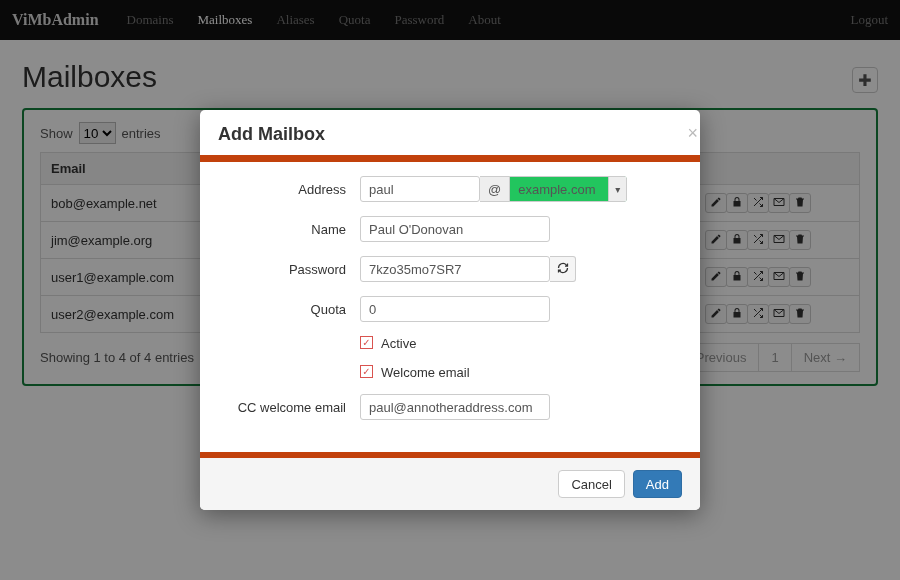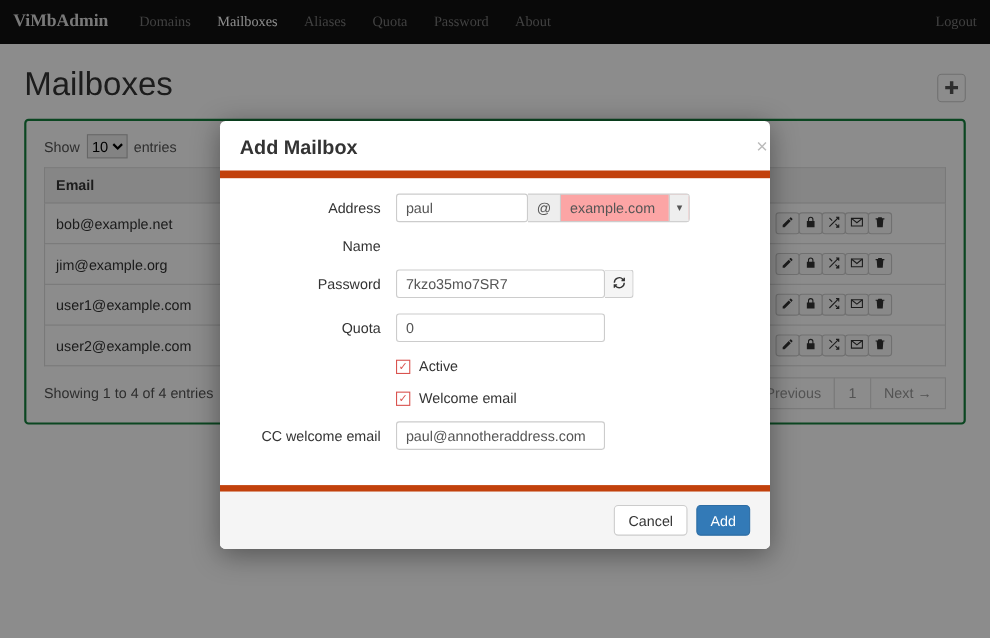--- a/index.html
+++ b/index.html
@@ -31,25 +31,25 @@
 
   
   .overlay { position:absolute; inset:0; background:rgba(0,0,0,0.45);}
   .modal { position:absolute; top:110px; left:200px; width:500px; background:#fff; border-radius:5px; box-shadow:0 5px 25px rgba(0,0,0,0.4); }
   .modal-header { padding:14px 2px 10px 18px; border-bottom:7px solid #c2410c; display:flex; justify-content:space-between; align-items:flex-start;text-align:right;}
   .modal-header h3 { margin:0; font-size:18px; font-weight:bold;}
   .modal-close { color:#bbb; font-size:18px; cursor:pointer; line-height:1;}
   .modal-body { padding:14px 18px 18px 30px;}
   .form-row { display:flex; align-items:center; margin-bottom:14px;}
   .form-row label.lbl { width:130px; text-align:right; padding-right:14px; font-size:13px; color:#333;}
-  .form-row .fld { flex:1; display:flex; align-items:flex-end; gap:0;}
+  .form-row .fld { flex:1; display:flex; align-items:flex-start; gap:0;}
   input[type=text].inp { height:26px; border:1px solid #ccc; border-radius:3px; padding:0 8px; font-size:13px; color:#555;}
   .addr-left { width:120px; border-top-right-radius:0; border-bottom-right-radius:0;}
   .addr-at { height:26px; border:1px solid #ccc; border-left:none; border-right:none; background:#eee; display:flex; align-items:center; padding:0 8px; color:#555;}
-  .addr-domain { height:26px; border:1px solid #ccc; border-radius:0 3px 3px 0; background:#fca5a5; padding:0 22px 0 8px; position:relative; min-width:118px; display:flex; align-items:center; color:#555;}
+  .addr-domain { height:26px; border:1px solid #ccc; border-radius:0 3px 3px 0; background:#22c55e; padding:0 22px 0 8px; position:relative; min-width:118px; display:flex; align-items:center; color:#555;}
   .addr-domain .caret-box { position:absolute; right:0; top:0; bottom:0; width:18px; border-left:1px solid #ccc; background:#eee; display:flex; align-items:center; justify-content:center; font-size:10px;}
   .name-inp { width:190px;}
   .pwd-inp { width:190px; border-top-right-radius:0; border-bottom-right-radius:0;}
   .refresh-btn { height:26px; width:26px; border:1px solid #ccc; border-left:none; border-radius:0 3px 3px 0; background:#f5f5f5; display:flex; align-items:center; justify-content:center; font-size:13px;}
   .quota-inp { width:190px;}
   .cc-inp { width:190px;}
   .chk { width:13px; height:13px; border:1.5px solid #d9534f; display:inline-flex; align-items:center; justify-content:center; color:#d9534f; font-size:10px; line-height:1; margin-right:8px;}
   .modal-footer { border-top:6px solid #c2410c; background:#f5f5f5; padding:12px 18px; display:flex; justify-content:flex-end; gap:8px; border-radius:0 0 5px 5px;}
   .btn { height:28px; padding:0 12px; border-radius:4px; font-size:13px; display:inline-flex; align-items:center;}
   .btn-default { background:#fff; border:1px solid #ccc; color:#333;}
@@ -232,20 +232,23 @@
         <input class="inp addr-left" type="text" value="paul" style="">
         <div class="addr-at">@</div>
         <div class="addr-domain">
           <span>example.com</span>
           <span class="caret-box">▾</span>
         </div>
       </div>
     </div>
     <div class="form-row">
       <label class="lbl">Name</label>
+      <div class="fld">
+          <input class="inp name-inp" type="text" value="Paul O'Donovan" style="">
+        </div>
     </div>
     <div class="form-row">
       <label class="lbl">Password</label>
       <div class="fld">
         <input class="inp pwd-inp" type="text" value="7kzo35mo7SR7" style="">
         <div class="refresh-btn">
           <span>
             <svg class="ico" viewBox="0 0 24 24" fill="none" stroke="#333" stroke-width="2.5">
                 <path d="M3 12a9 9 0 0 1 15.5-6.3L21 8M21 3v5h-5M21 12a9 9 0 0 1-15.5 6.3L3 16M3 21v-5h5"></path>
               </svg>

